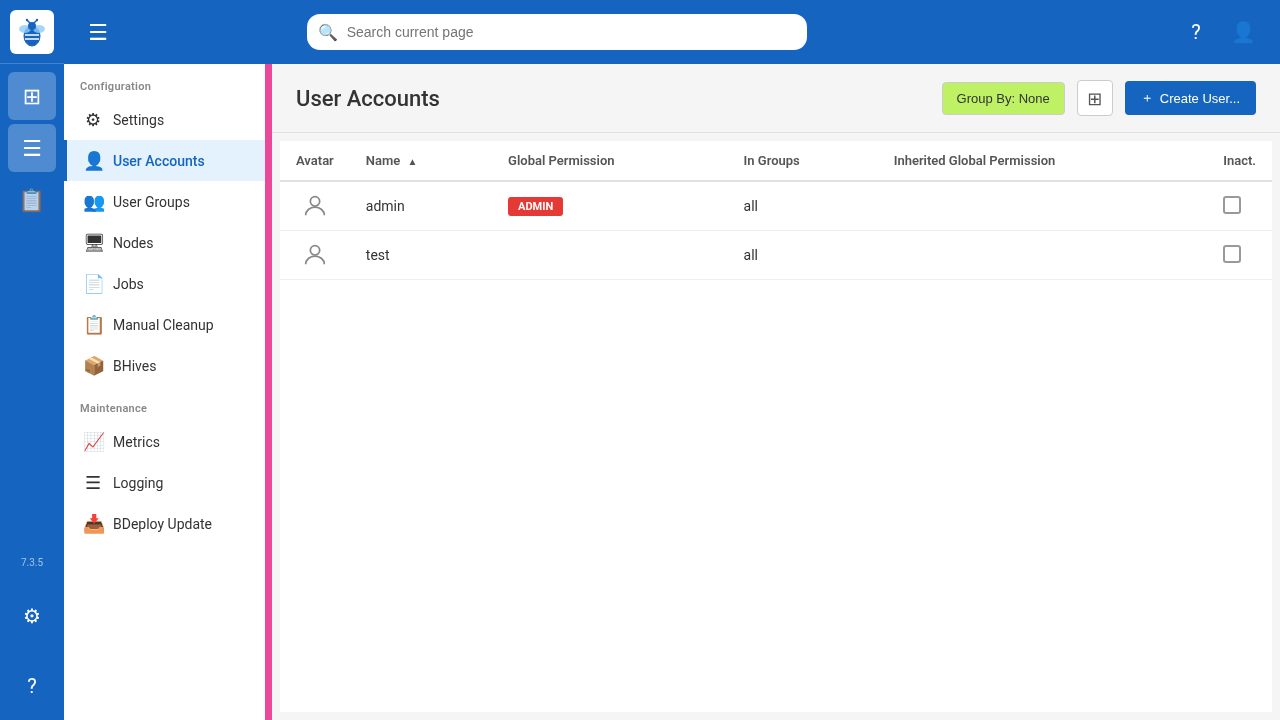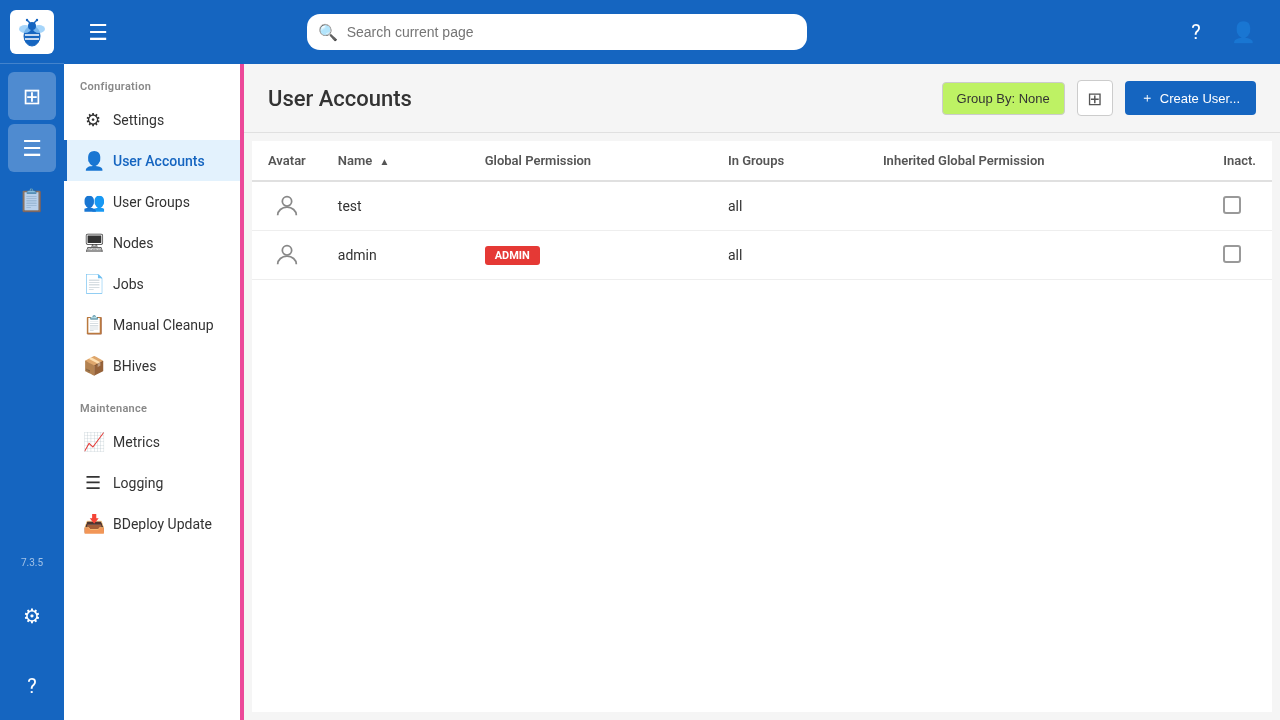--- a/index.html
+++ b/index.html
@@ -155,23 +155,23 @@
 
     
     .content-area {
       flex: 1;
       display: flex;
       overflow: hidden;
     }
 
     
     .sidebar {
-      width: 180px;
-      background: white;
-      border-right: 4px solid #ec4899;
+      width: 208px;
+      background: white;
+      border-right: 7px solid #ec4899;
       overflow-y: auto;
       flex-shrink: 0;
     }
     .sidebar-section-label {
       padding: 16px 16px 6px 16px;
       font-size: 11px;
       color: #888;
       font-weight: 600;
       text-transform: none;
       letter-spacing: 0.3px;
@@ -489,41 +489,41 @@
           <tbody>
             <tr>
               <td class="avatar-cell">
                 <div class="avatar-icon">
                   <svg xmlns="http://www.w3.org/2000/svg" width="28" height="28" viewBox="0 0 24 24" fill="none" stroke="#888" stroke-width="1.5">
                     <circle cx="12" cy="8" r="4"></circle>
                     <path d="M4 20c0-4 3.6-7 8-7s8 3 8 7"></path>
                   </svg>
                 </div>
               </td>
-              <td>test</td>
-              <td></td>
+              <td>admin</td>
+              <td>
+                <span class="badge-admin">ADMIN</span>
+              </td>
               <td>all</td>
               <td></td>
               <td class="checkbox-cell">
                 <div class="cb"></div>
               </td>
             </tr>
             <tr>
               <td class="avatar-cell">
                 <div class="avatar-icon">
                   <svg xmlns="http://www.w3.org/2000/svg" width="28" height="28" viewBox="0 0 24 24" fill="none" stroke="#888" stroke-width="1.5">
                     <circle cx="12" cy="8" r="4"></circle>
                     <path d="M4 20c0-4 3.6-7 8-7s8 3 8 7"></path>
                   </svg>
                 </div>
               </td>
-              <td>admin</td>
-              <td>
-                <span class="badge-admin">ADMIN</span>
-              </td>
+              <td>test</td>
+              <td></td>
               <td>all</td>
               <td></td>
               <td class="checkbox-cell">
                 <div class="cb"></div>
               </td>
             </tr>
           </tbody>
         </table>
       </div>
     </div>

